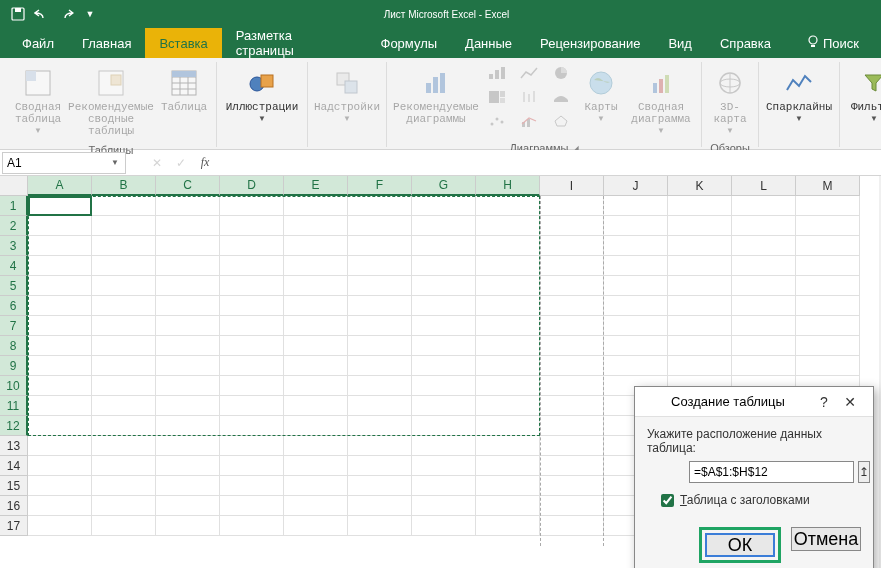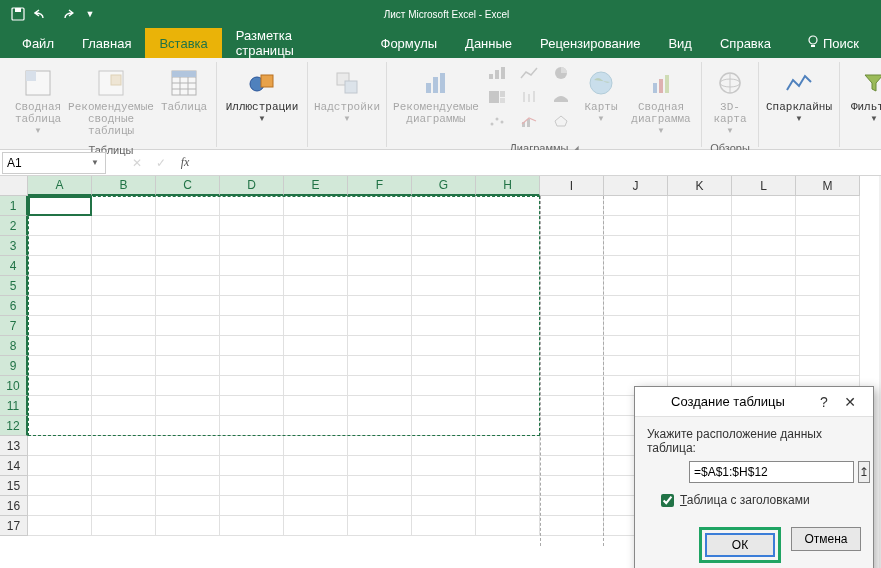--- a/index.html
+++ b/index.html
@@ -29,21 +29,21 @@
 .btn-big.disabled { opacity: 0.4; pointer-events: none; }
 .btn-icon { width: 32px; height: 32px; display: flex; align-items: center; justify-content: center; margin-bottom: 2px; }
 .btn-label { font-size: 11px; text-align: center; line-height: 12px; color: #333; font-family: Liberation Mono, monospace; }
 .mini-block { display: flex; flex-direction: column; gap: 2px; }
 .mini-btn { width: 28px; height: 22px; display: flex; align-items: center; justify-content: center; cursor: pointer; border: 1px solid transparent; }
 .mini-btn.disabled { opacity: 0.4; pointer-events: none; }
 .dropdown-arrow { font-size: 8px; color: #555; margin-top: 1px; }
 
 
 .namebar { height: 26px; background: #fff; border-bottom: 1px solid #d4d4d4; display: flex; align-items: center; }
-.namebox { width: 104px; height: 22px; border: 1px solid #ccc; margin: 8px 2px; display: flex; align-items: center; padding: 0 4px; background: #fff; }
+.namebox { width: 124px; height: 22px; border: 1px solid #ccc; margin: 8px 2px; display: flex; align-items: center; padding: 0 4px; background: #fff; }
 .namebox-input { border: none; outline: none; font-size: 12px; width: 100%; }
 .nb-arrow { font-size: 8px; color: #666; padding: 0 2px; cursor: pointer; }
 .fx-controls { display: flex; align-items: center; gap: 6px; padding: 0 8px; color: #aaa; }
 .fx-btn { width: 18px; text-align: center; cursor: pointer; }
 .fx-btn.disabled { opacity: 0.5; }
 .formula-input { flex: 1; border: none; outline: none; height: 100%; padding: 0 6px; font-size: 12px; }
 
 
 .grid-area { position: absolute; top: 176px; left: 0; right: 2px; bottom: 0; overflow: hidden; }
 .corner { position: absolute; top: 0; left: 0; width: 28px; height: 20px; background: #f0f0f0; border-right: 1px solid #ccc; border-bottom: 1px solid #ccc; }
@@ -66,21 +66,21 @@
 .dialog-title { height: 30px; display: flex; align-items: center; padding: 0 10px; font-size: 13px; background: #fff; border-bottom: 1px solid #e0e0e0; }
 .dialog-title-text { flex: 1; text-align: center; }
 .dialog-help, .dialog-close { width: 26px; text-align: center; cursor: pointer; font-size: 14px; color: #333; }
 .dialog-body { padding: 10px 12px; font-size: 12px; color: #333; }
 .range-row { display: flex; gap: 4px; margin: 6px 0 0 14px; }
 .range-input { flex: 1; border: 1px solid #888; padding: 2px 4px; font-size: 12px; font-family: inherit; margin-left: 28px; }
 .range-btn { width: 22px; height: 22px; border: 1px solid #888; background: #eee; display: flex; align-items: center; justify-content: center; cursor: pointer; font-size: 12px; }
 .check-row { display: flex; align-items: center; gap: 6px; margin: 10px 0 0 14px; }
 .check-row input { accent-color: #217346; }
 .dialog-footer { display: flex; gap: 10px; justify-content: flex-end; padding: 10px 12px 12px; }
-.dlg-btn { width: 70px; height: 24px; border: 1px solid #888; background: #e8e8e8; cursor: pointer; font-size: 12px; }
+.dlg-btn { width: 70px; height: 24px; border: 1px solid #888; background: #e8e8e8; cursor: pointer; font-size: 18px; }
 .ok-highlight { border: 3px solid #1fa463; padding: 3px; display: inline-block; }
 .dlg-btn.ok { border: 2px solid #3b7dd8; }
 
 .scrollbar-v { position: absolute; right: 0; top: 176px; bottom: 0; width: 2px; background: #f0f0f0; }
 </style>
 </head>
 <body>
 
 <div class="titlebar">
   <div class="tb-left">

